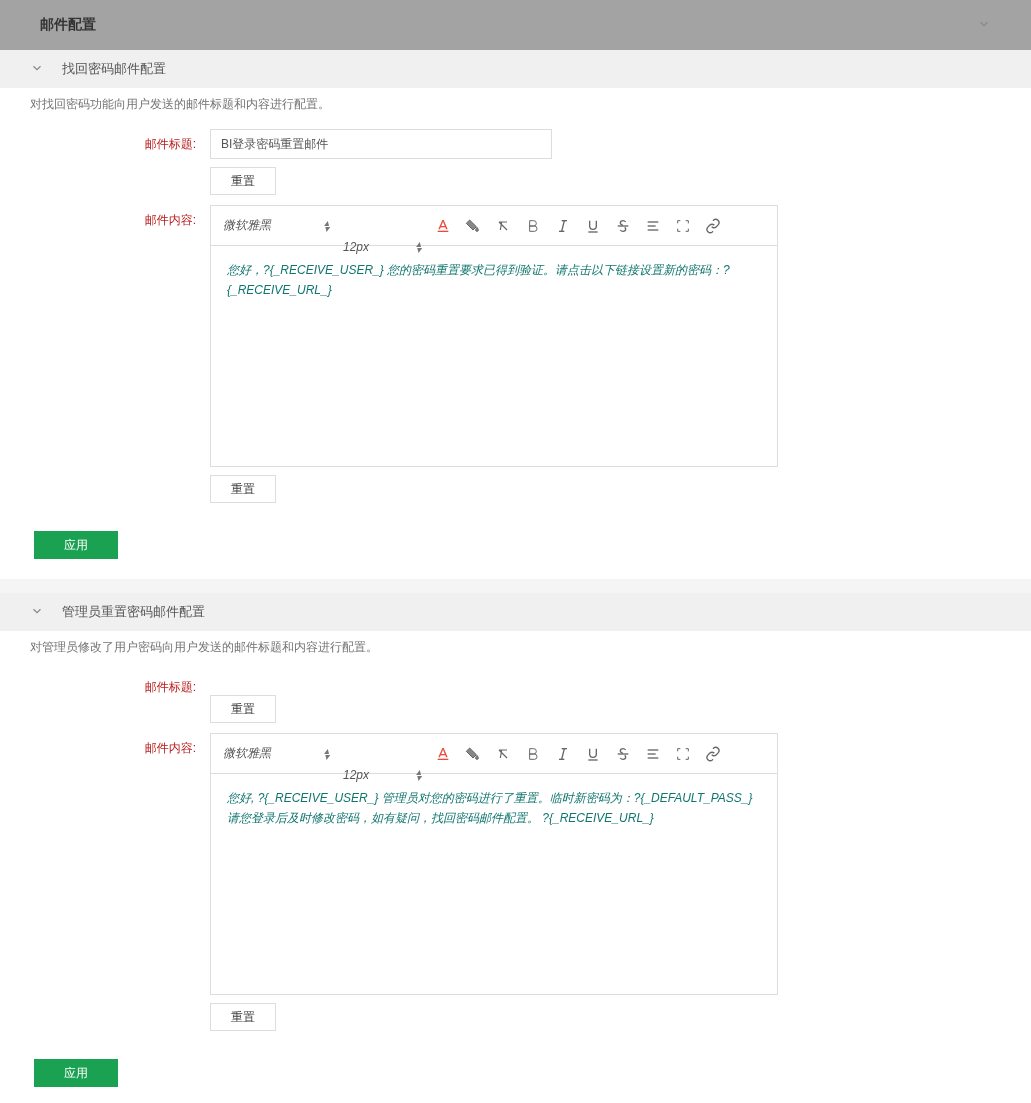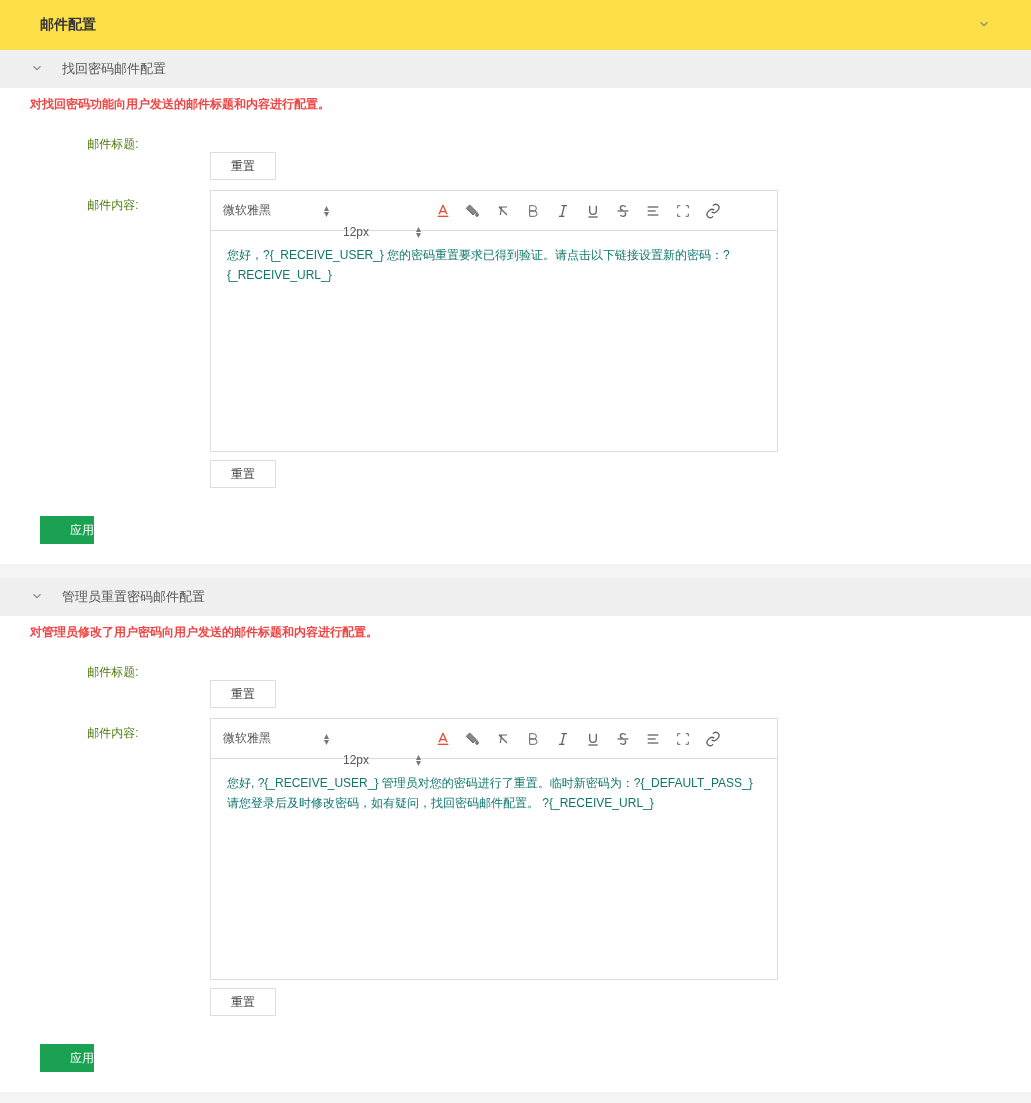--- a/index.html
+++ b/index.html
@@ -1,20 +1,20 @@
 <!DOCTYPE html>
 <html><head>
   <meta charset="utf-8">
   <style>
     * { box-sizing: border-box; margin: 0; padding: 0; }
     body { font-family: "Microsoft YaHei", -apple-system, sans-serif; font-size: 13px; background: #f5f5f5; color: #333; }
     
     .main-header {
       padding: 16px 40px;
-      background: #fde047;
+      background: #a3a3a3;
       font-size: 14px;
       font-weight: bold;
       display: flex;
       justify-content: space-between;
       align-items: center;
     }
     .main-header .chevron { color: #888; cursor: pointer; }
     
     .section-header {
       padding: 10px 30px;
@@ -22,42 +22,41 @@
       font-size: 13px;
       display: flex;
       align-items: center;
       gap: 18px;
       color: #555;
     }
     .section-header .chevron { color: #888; cursor: pointer; }
     
     .section-desc {
       padding: 8px 30px 16px;
-      color: #ef4444;
-      font-size: 12px;
-      background: #fff;
-      font-weight: bold;
+      color: #737373;
+      font-size: 12px;
+      background: #fff;
     }
     
     .section-body {
       background: #fff;
       padding: 0 30px 20px;
     }
     
     .form-row {
       display: flex;
       align-items: flex-start;
       margin-bottom: 10px;
     }
     .form-label {
       width: 180px;
-      text-align: center;
+      text-align: right;
       padding-right: 14px;
       padding-top: 7px;
-      color: #4d7c0f;
+      color: #b91c1c;
       font-size: 12px;
       flex-shrink: 0;
     }
     .form-field { flex: 0 0 auto; }
     
     .text-input {
       width: 342px;
       height: 30px;
       border: 1px solid #ddd;
       padding: 0 10px;
@@ -71,36 +70,36 @@
       height: 28px;
       border: 1px solid #ddd;
       background: #fff;
       font-size: 12px;
       color: #404040;
       cursor: pointer;
       margin-top: 8px;
     }
     
     .btn-apply {
-      width: 54px;
+      width: 84px;
       height: 28px;
       border: none;
       background: #1ba152;
       color: #fff;
       font-size: 12px;
       cursor: pointer;
-      margin-left: 10px;
+      margin-left: 4px;
       margin-top: 18px;
-      text-align: right;
     }
     
     .editor-wrap {
       width: 568px;
       border: 1px solid #ddd;
       background: #fff;
+      font-style: italic;
     }
     .editor-toolbar {
       display: flex;
       align-items: center;
       border-bottom: 1px solid #ddd;
       padding: 0 6px;
       height: 40px;
       gap: 2px;
     }
     .tb-select {
@@ -158,20 +157,21 @@
   </span>
   <span>找回密码邮件配置</span>
 </div>
 <div class="section-desc">对找回密码功能向用户发送的邮件标题和内容进行配置。</div>
 
 <div class="section-body">
   
   <div class="form-row">
     <div class="form-label">邮件标题:</div>
     <div class="form-field">
+      <input class="text-input" type="text" value="BI登录密码重置邮件" style="">
       <br>
       <button class="btn-reset">重置</button>
     </div>
   </div>
   
   
   <div class="form-row">
     <div class="form-label">邮件内容:</div>
     <div class="form-field">
       <div class="editor-wrap">

